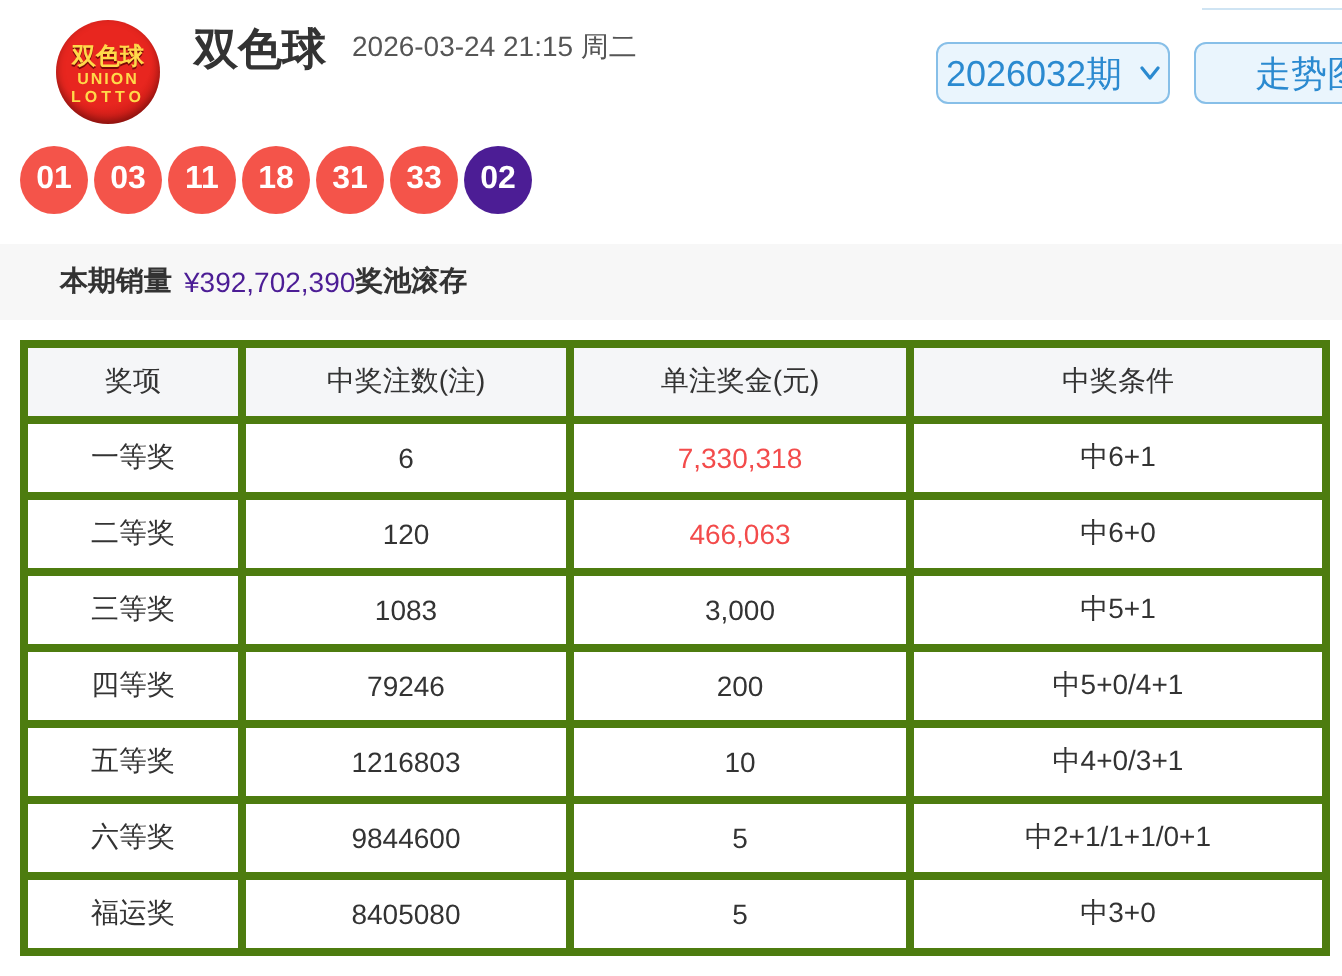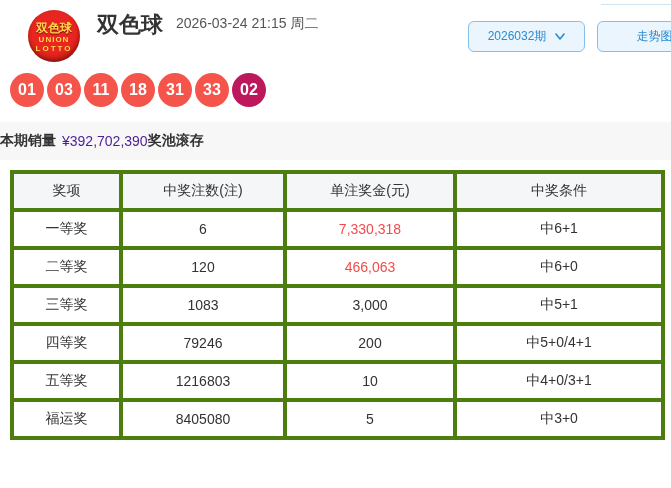--- a/index.html
+++ b/index.html
@@ -30,42 +30,42 @@
   .logo .l1 { color: #ffd94a; font-size: 12px; font-weight: bold; text-shadow: 0 1px 0 #7a0a08; margin-top: 3px;}
   .logo .l2 { color: #ffd94a; font-size: 8px; font-weight: bold; letter-spacing: 1px; margin-top: 2px;}
   .logo .l3 { color: #ffd94a; font-size: 8px; font-weight: bold; letter-spacing: 2px; margin-top: 1px;}
   .page-title { font-size: 22px; font-weight: bold; color: #333; margin-left: 17px; }
   .draw-date { font-size: 14px; color: #555; margin-left: 13px; padding-top: 5px; }
 
   
   .btn {
     position: absolute; height: 31px; top: 21px;
     background: #eaf5fd; border: 1px solid #87bfe8; border-radius: 6px;
-    color: #2b8ad0; font-size: 12px;
+    color: #2b8ad0; font-size: 18px;
     display: flex; align-items: center; justify-content: center; gap: 9px;
     cursor: pointer; font-family: inherit;
   }
   .issue-btn { left: 468px; width: 117px; }
   .trend-btn { left: 597px; width: 115px; }
   .chev { width: 10px; height: 7px; display: inline-block; }
 
   
   .balls { position: absolute; top: 73px; left: 10px; display: flex; gap: 3px; }
   .ball {
     width: 34px; height: 34px; border-radius: 50%;
     display: flex; align-items: center; justify-content: center;
     color: #fff; font-size: 16px; font-weight: bold; text-align: center;
   }
   .ball.red  { background: #f4544a; }
-  .ball.blue { background: #be185d; }
+  .ball.blue { background: #4c1d95; }
 
   
   .summary {
     position: absolute; top: 122px; left: 0; right: 0; height: 38px;
-    background: #f7f7f7; display: flex; align-items: center; 
+    background: #f7f7f7; display: flex; align-items: center; padding-left: 30px;
     font-size: 14px;
   }
   .summary .lbl { font-weight: bold; color: #333; }
   .summary .val { color: #4c1d95; margin-left: 6px; }
   .summary .jackpot-lbl { }
 
   
   table.prize {
     position: absolute; top: 170px; left: 10px; width: 651px;
     border-collapse: collapse; font-size: 14px; table-layout: fixed;
@@ -179,20 +179,26 @@
         <td>中5+0/4+1</td>
       </tr>
 
       <tr>
         <td>五等奖</td>
         <td>1216803</td>
         <td>10</td>
         <td>中4+0/3+1</td>
       </tr>
 
+      <tr>
+        <td>六等奖</td>
+        <td>9844600</td>
+        <td>5</td>
+        <td>中2+1/1+1/0+1</td>
+      </tr>
 
       <tr>
         <td>福运奖</td>
         <td>8405080</td>
         <td>5</td>
         <td>中3+0</td>
       </tr>
     </tbody>
 </table>
 

